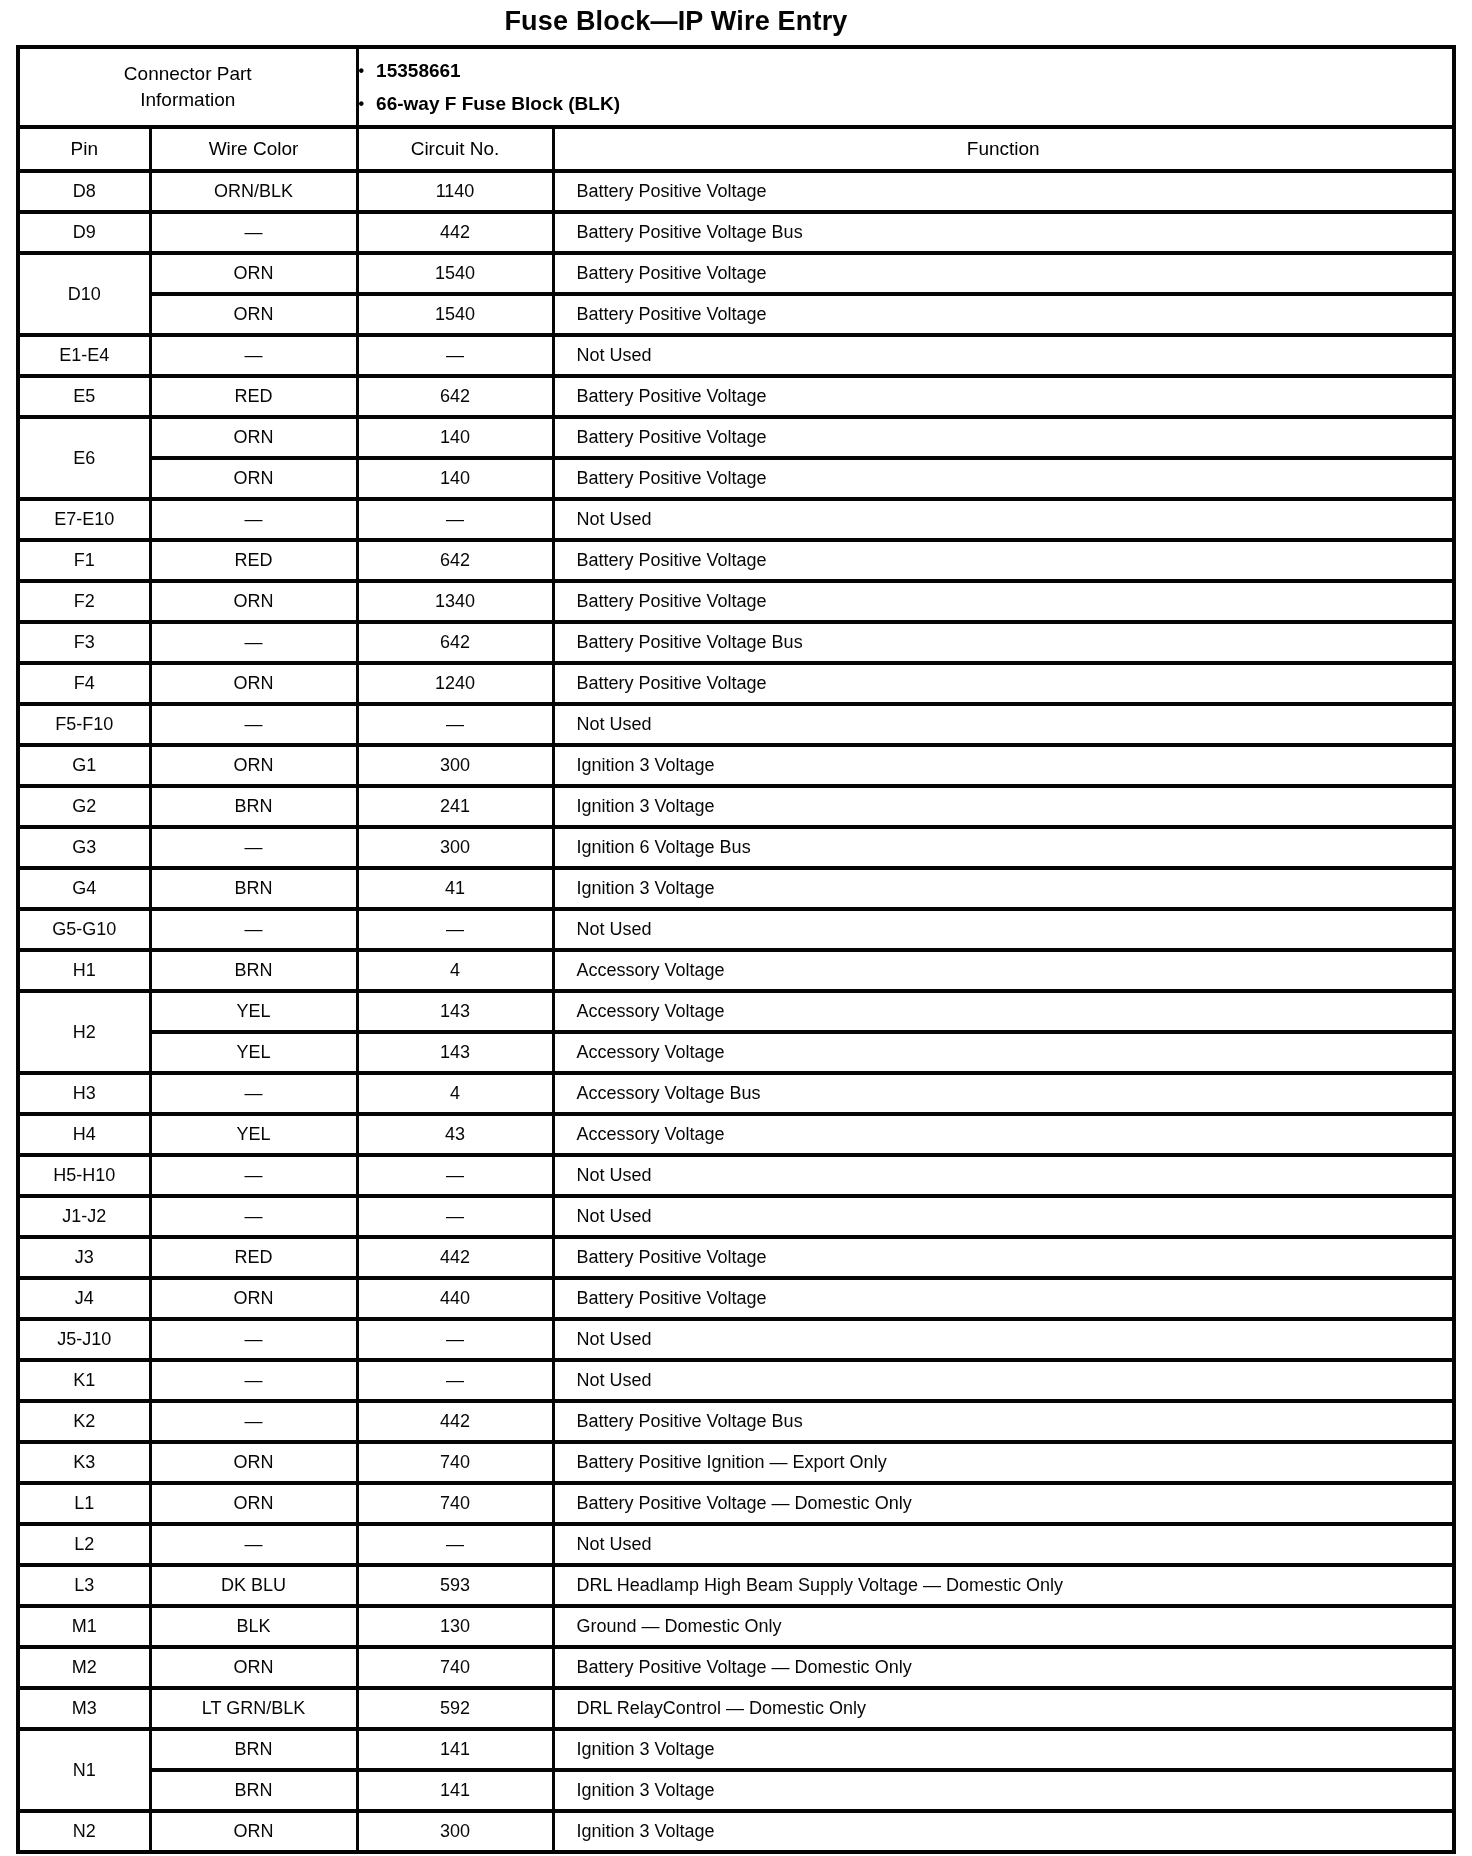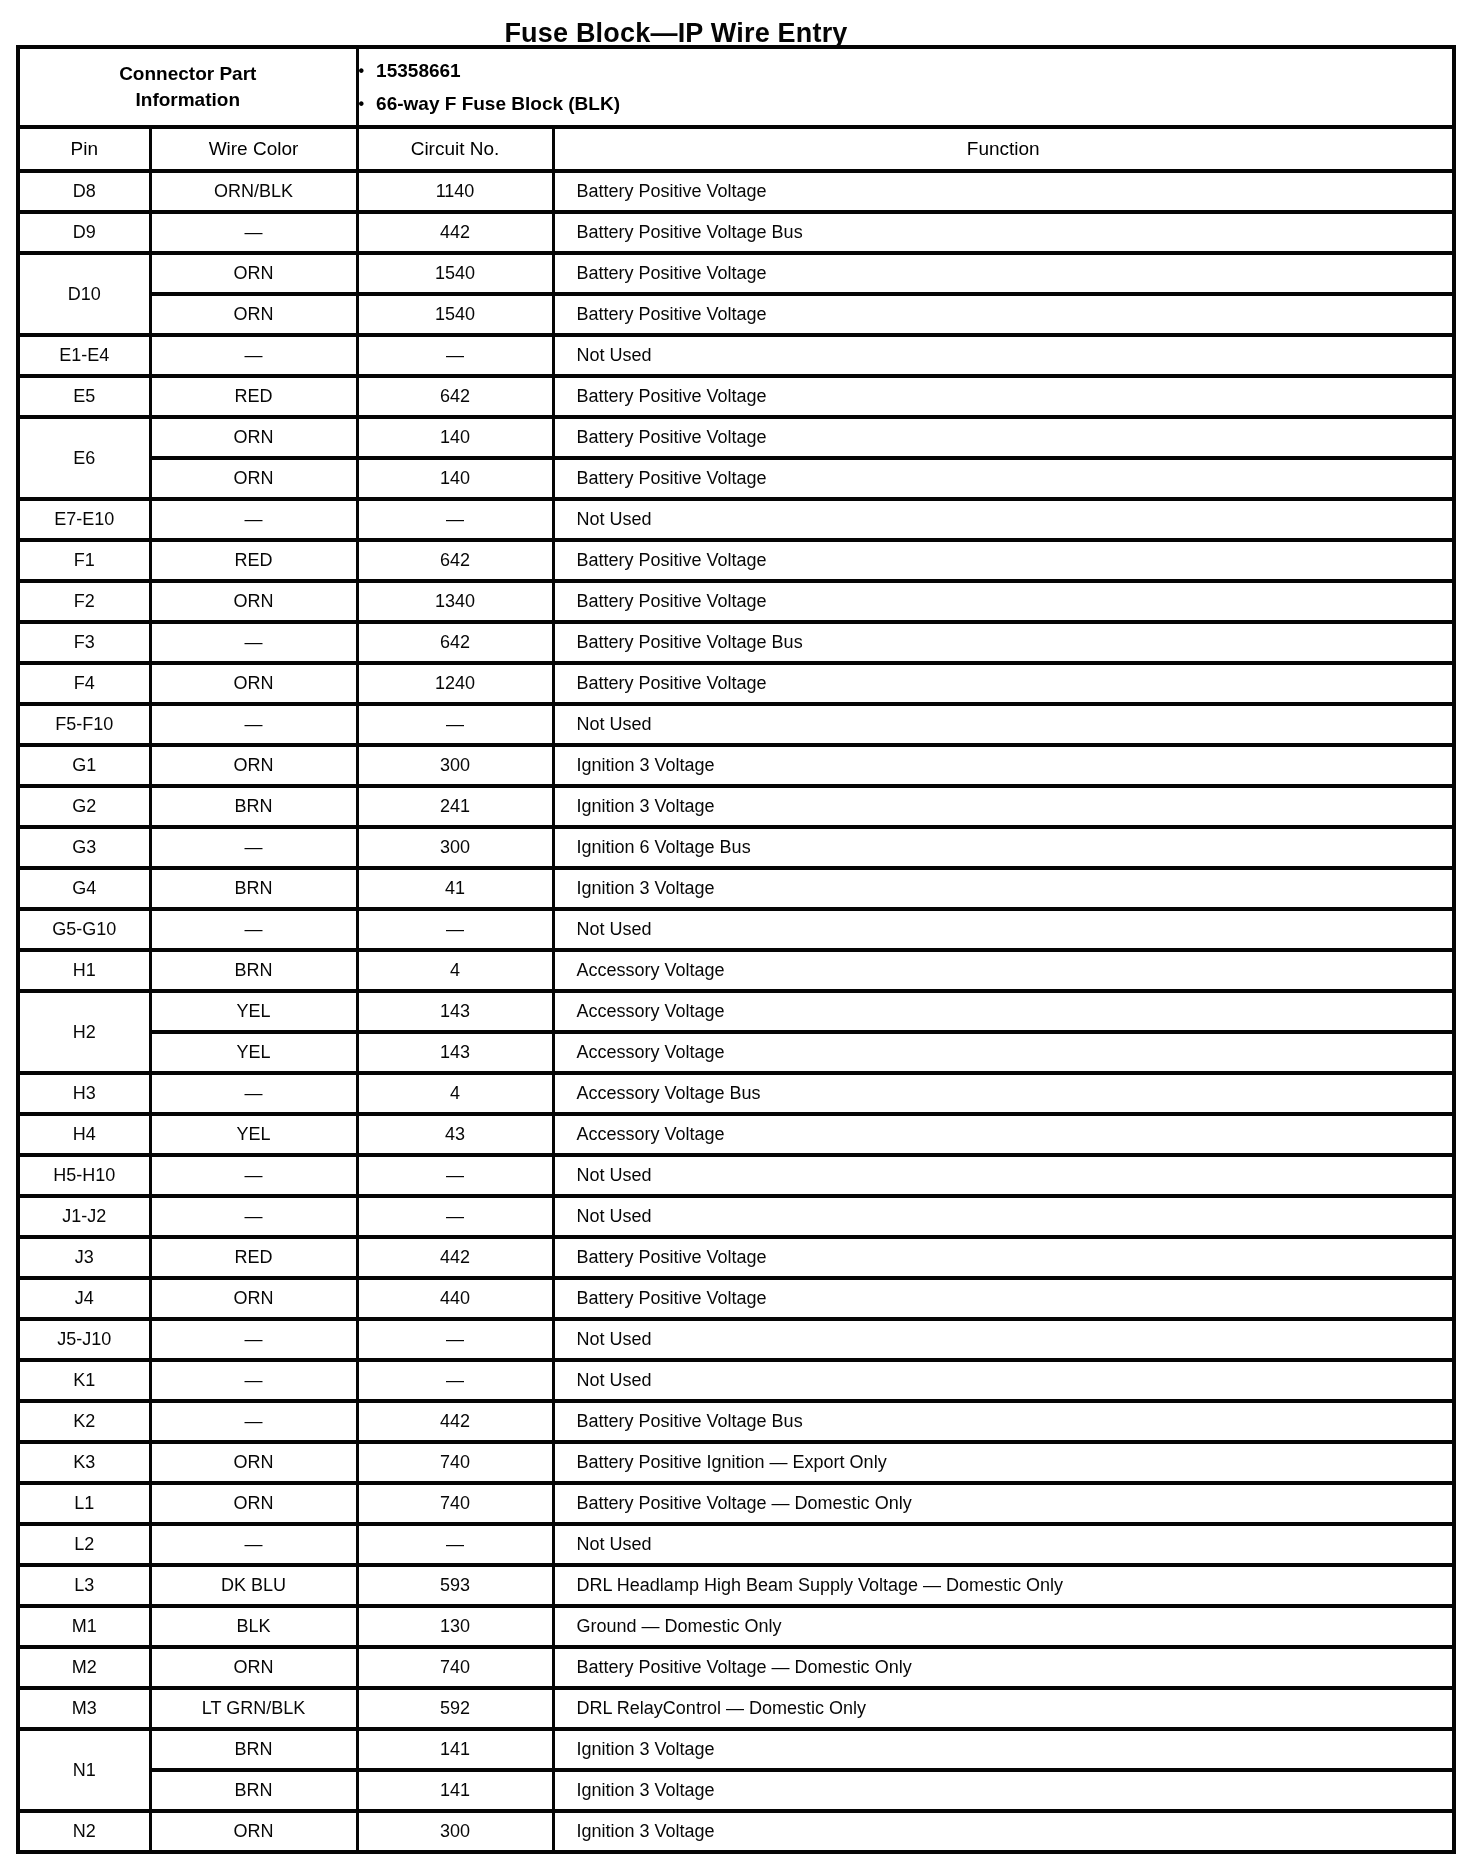--- a/index.html
+++ b/index.html
@@ -13,21 +13,21 @@
     -webkit-font-smoothing: none;
   }
   .page {
     position: relative;
     width: 1472px;
     height: 1856px;
     overflow: hidden;
   }
   .title {
     margin: 0;
-    padding-top: 18px;
+    padding-top: 6px;
     width: 1352px;
     text-align: center;
     font-size: 27px;
     font-weight: 700;
     letter-spacing: 0.2px;
     color: #050505;
   }
   table.fuse-table {
     position: absolute;
     left: 16px;
@@ -42,21 +42,21 @@
     border-top-width: 4px;
     border-bottom-width: 4px;
     padding: 0;
     overflow: hidden;
     white-space: nowrap;
   }
   
   tr.info-row td { height: 76px; vertical-align: middle; }
   td.info-label {
     text-align: center;
-    font-weight: 700;
+    font-weight: 400;
     font-size: 19px;
   }
   td.info-label span.wrap {
     display: inline-block;
     width: 170px;
     white-space: normal;
     line-height: 26px;
   }
   td.info-bullets { padding-left: 14px; font-weight: 700; font-size: 19px; }
   .bullet { display: flex; align-items: center; line-height: 33px; }

